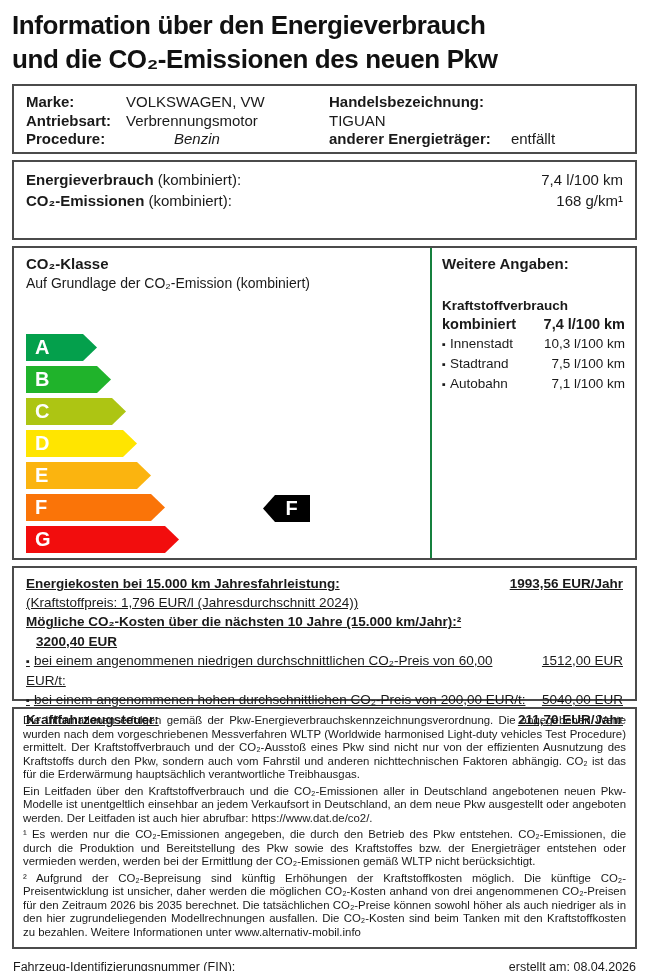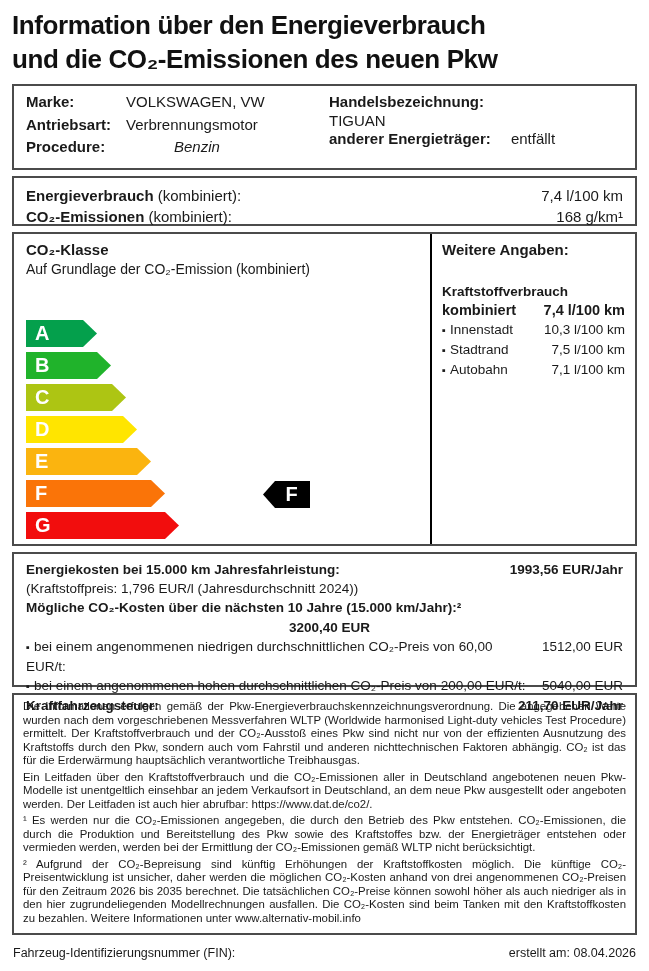--- a/index.html
+++ b/index.html
@@ -22,31 +22,31 @@
 
   
   .box {
     border: 2px solid #4b4b4b;
     background: #fff;
     margin-bottom: 6px;
     box-sizing: border-box;
   }
 
   
-  .box-vehicle { height: 86px; display: flex; padding: 7px 12px; }
+  .box-vehicle { height: 70px; display: flex; padding: 7px 12px; }
   .veh-left { width: 303px; display: grid; grid-template-columns: 100px 1fr; row-gap: 0; }
   .veh-left .cell { font-size: 15px; line-height: 18.5px; }
   .veh-right { flex: 1; display: flex; flex-direction: column; }
   .veh-right .row { font-size: 15px; line-height: 18.5px; }
   .lbl { font-weight: bold; }
   .italic { font-style: italic; margin-left: 48px; }
   .inline-gap { margin-left: 16px; }
 
   
-  .box-consumption { height: 50px; padding: 7px 12px; }
+  .box-consumption { height: 80px; padding: 7px 12px; }
   .cons-row { display: flex; justify-content: space-between; font-size: 15px; line-height: 21px; }
 
   
   .box-co2 { height: 314px; display: flex; padding: 0; }
   .co2-left { flex: 1; padding: 6px 12px; position: relative; }
   .co2-heading { font-size: 15px; font-weight: bold; line-height: 20px; }
   .co2-subheading { font-size: 14px; line-height: 19px; }
 
   .ladder { margin-top: 41px; width: 100%; position: relative; }
   .arrow {
@@ -65,32 +65,32 @@
 
   .class-marker {
     position: absolute; left: 249px; top: 247px;
     width: 47px; height: 27px;
     clip-path: polygon(0 50%, 12px 0, 100% 0, 100% 100%, 12px 100%);
     color: #fff; font-weight: bold; font-size: 20px; line-height: 27px;
     text-align: center; padding-left: 10px; box-sizing: border-box;
   }
 
   .co2-right {
-    width: 205px; border-left: 2px solid #000000;
+    width: 205px; border-left: 2px solid #15803d;
     padding: 6px 10px; box-sizing: border-box;
   }
   .wa-heading { font-size: 15px; font-weight: bold; line-height: 20px; }
   .wa-sub { font-size: 13.5px; font-weight: bold; margin-top: 23px; line-height: 18px; }
   .wa-row { display: flex; justify-content: space-between; font-size: 13.5px; line-height: 19px; }
   .wa-row.bold-row { font-weight: bold; font-size: 14.5px; }
   .wa-bullet { margin-right: 4px; font-size: 11px; }
 
   
   .box-costs { height: 135px; padding: 6px 12px; }
-  .cost-row { display: flex; justify-content: center; font-size: 13.5px; line-height: 19.2px; }
+  .cost-row { display: flex; justify-content: space-between; font-size: 13.5px; line-height: 19.2px; text-decoration: underline; }
   .cost-row .bullet { margin-right: 4px; font-size: 11px; }
   .bold { font-weight: bold; }
   .cost-label { flex: 1; }
   .cost-value { white-space: nowrap; margin-left: 10px; }
 
   
   .box-fine { min-height: 238px; padding: 5px 9px; }
   .box-fine p {
     margin: 0 0 3px 0;
     font-size: 11.4px; line-height: 13.5px;

